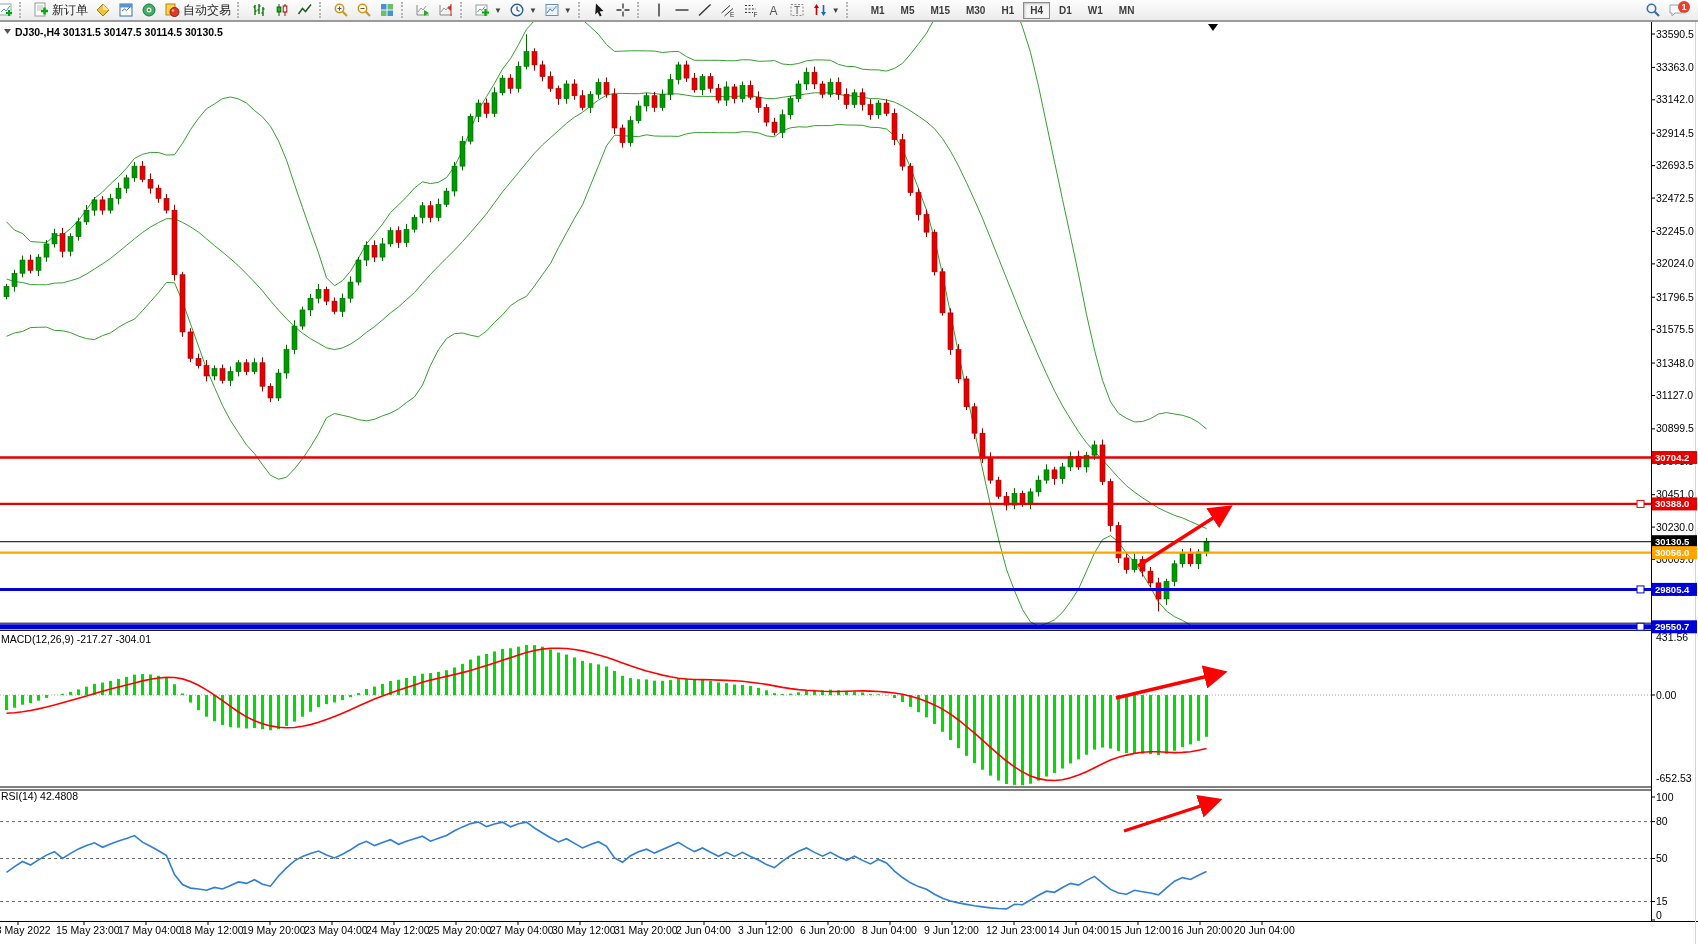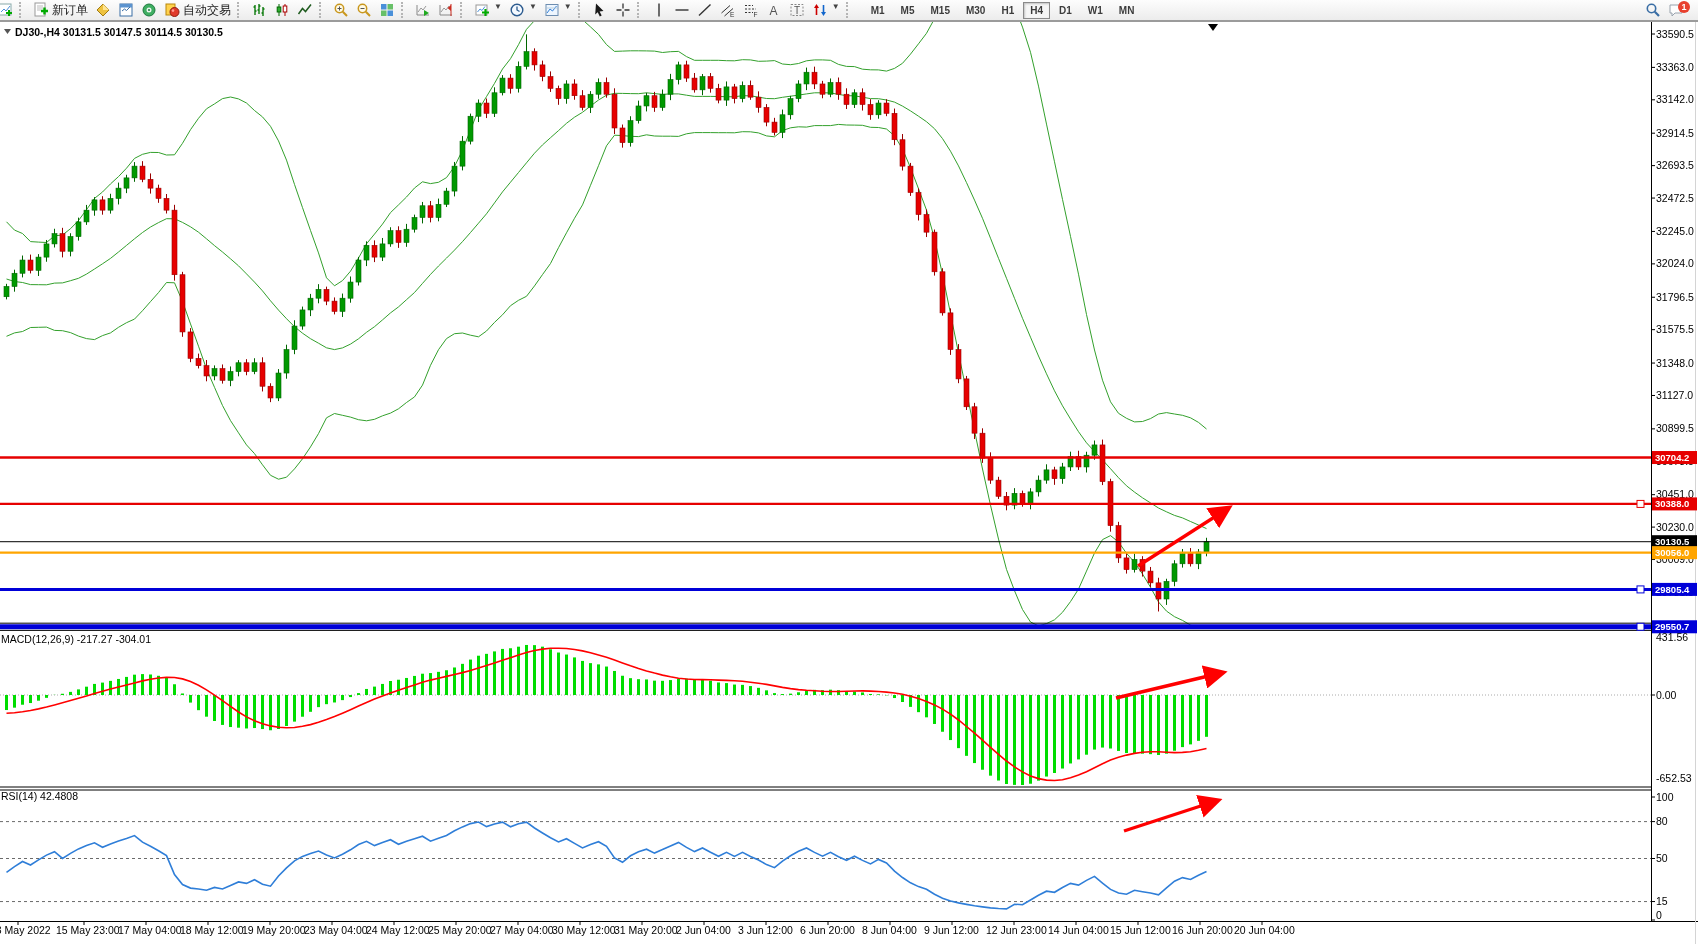--- a/index.html
+++ b/index.html
@@ -4,21 +4,21 @@
 <style>
   html,body{margin:0;padding:0;background:#fff;}
   #app{position:relative;width:1698px;height:944px;overflow:hidden;background:#fff;
        font-family:"Liberation Sans",sans-serif;}
   
   .toolbar{position:absolute;top:0;left:0;width:1698px;height:22px;box-sizing:border-box;
     background:linear-gradient(#fdfdfd,#ececec);border-bottom:2px solid #9b9b9b;
     display:flex;align-items:center;padding:0 2px;gap:1px;}
   .grip{width:5px;height:16px;border-left:2px dotted #b5b5b5;margin:0 3px 0 2px;}
   .tbtn{position:relative;height:19px;min-width:21px;border:1px solid transparent;border-radius:2px;
-    background:transparent;display:flex;align-items:flex-start;justify-content:center;gap:3px;
+    background:transparent;display:flex;align-items:center;justify-content:center;gap:3px;
     font:12px "Liberation Sans",sans-serif;color:#222;padding:0 2px;cursor:default;}
   .tbtn svg{display:block;}
   .caret{font:8px "Liberation Sans",sans-serif;color:#444;margin-left:1px;}
   .tf-group{display:flex;align-items:center;margin-left:6px;}
   .tfb{height:17px;min-width:23px;border:1px solid transparent;background:transparent;
     font:bold 10px "Liberation Sans",sans-serif;color:#3c3c3c;margin:8px 1px;cursor:default;}
   .tfb.sel{background:#f6f6f6;border:1px solid #8a8a8a;box-shadow:inset 1px 1px 2px #c2c2c2;text-align:right;}
   .spacer{flex:1;}
   .badge{position:absolute;top:-1px;right:-3px;width:12px;height:12px;border-radius:50%;
     background:#e8402e;color:#fff;font:bold 9px/12px "Liberation Sans",sans-serif;text-align:center;}

